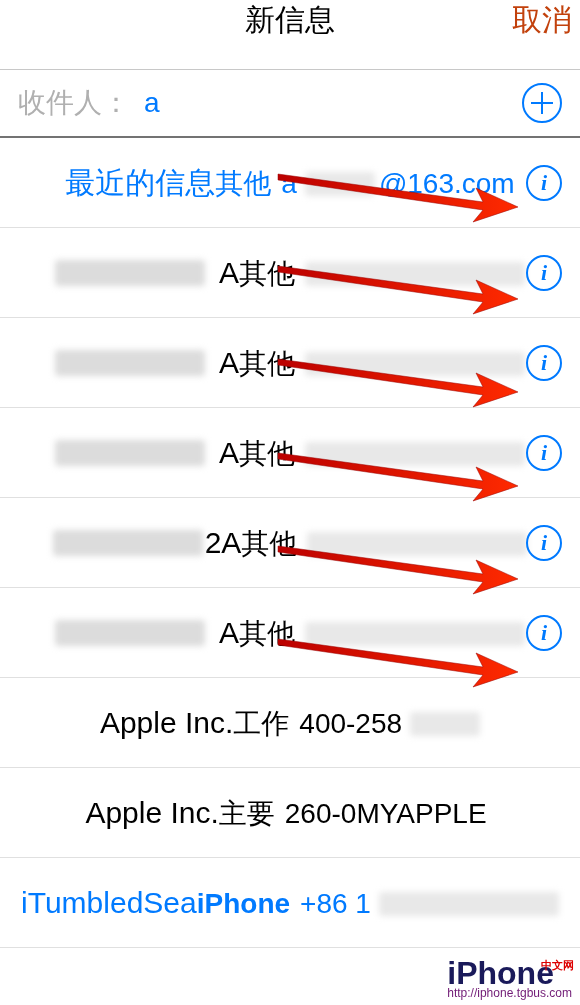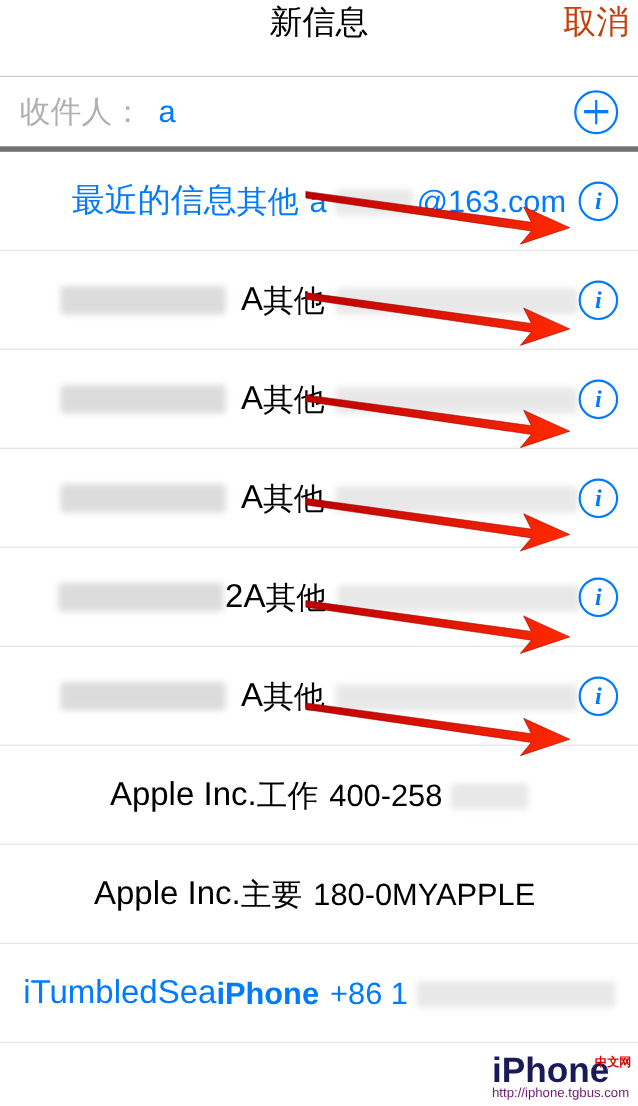--- a/index.html
+++ b/index.html
@@ -33,21 +33,21 @@
       right: 8px;
       font-size: 30px;
       color: #c2410c;
       cursor: pointer;
     }
     .recipient-bar {
       height: 68px;
       display: flex;
       align-items: center;
       padding: 0 18px;
-      border-bottom: 5px solid #737373;
+      border-bottom: 2px solid #737373;
     }
     .recipient-label {
       font-size: 28px;
       color: #b0b0b0;
       margin-right: 14px;
     }
     .recipient-value {
       font-size: 28px;
       color: #007aff;
       flex: 1;
@@ -270,21 +270,21 @@
       <div class="line2">
         <span class="type">工作</span>
         <span class="item-txt">400-258</span>
         <span class="blur-light" style="width: 70px;">x</span>
       </div>
     </div>
     <div class="list-item">
       <div class="line1">Apple Inc.</div>
       <div class="line2">
         <span class="type">主要</span>
-        <span class="item-txt">180-0MYAPPLE</span>
+        <span class="item-txt">260-0MYAPPLE</span>
       </div>
     </div>
     <div class="list-item blue">
       <div class="line1">iTumbledSea</div>
       <div class="line2">
         <span class="type bold">iPhone</span>
         <span class="item-txt">+86 1</span>
         <span class="blur-light" style="width: 180px;">x</span>
       </div>
     </div>

